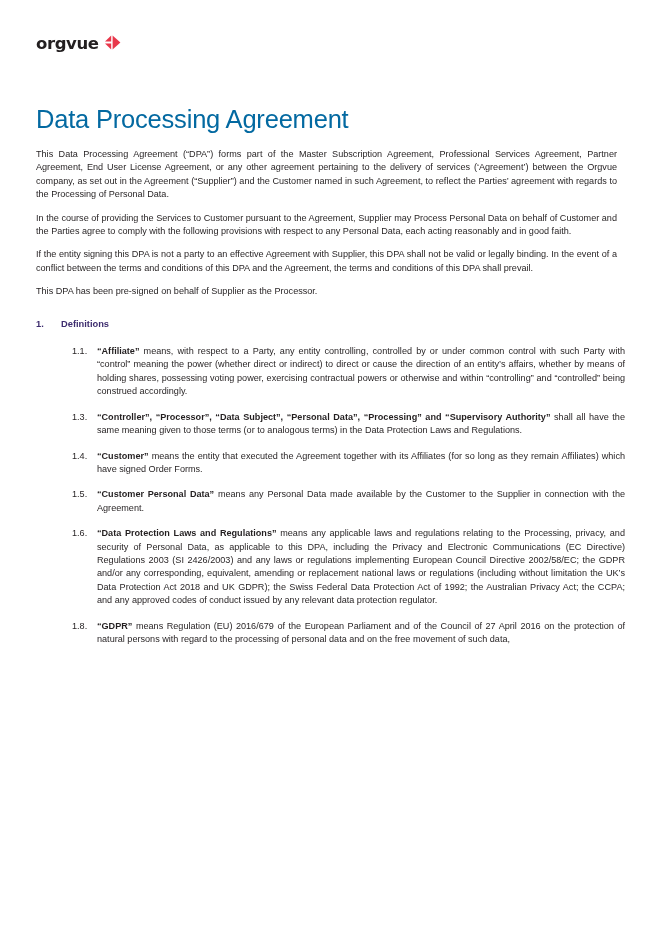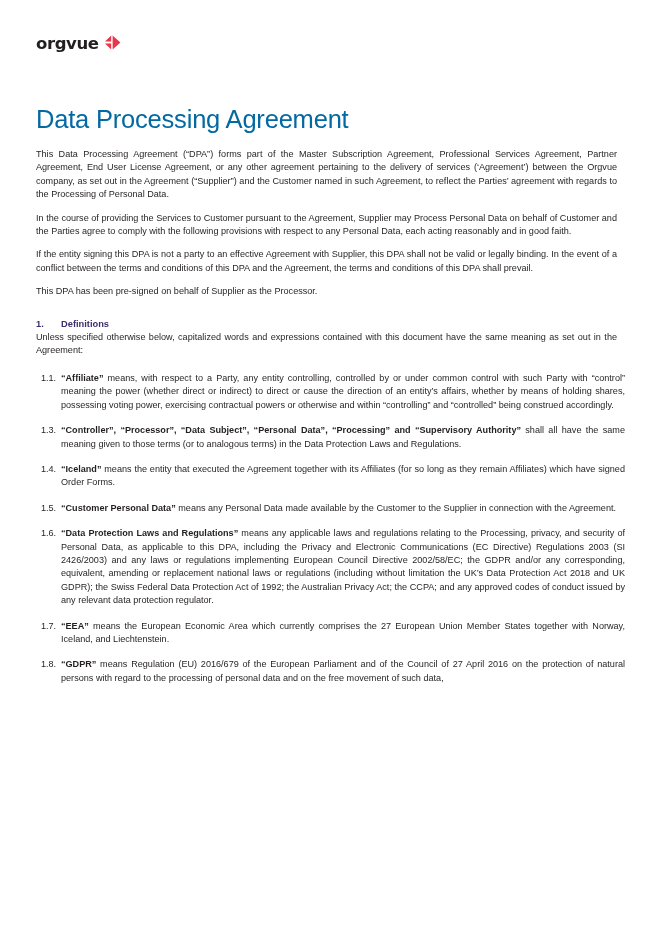--- a/index.html
+++ b/index.html
@@ -101,21 +101,22 @@
   }
   ol.defs > li {
     display: flex;
     margin: 0 0 12px 0;
     font-size: 9.1px;
     line-height: 13.4px;
   }
   ol.defs > li .marker {
     flex: 0 0 25px;
     width: 25px;
-    text-align: center;
+    text-align: left;
+    margin-left: 36px;
   }
   ol.defs > li .txt {
     flex: 1 1 auto;
     text-align: justify;
     text-justify: inter-word;
   }
   ol.defs > li .txt b { font-weight: 700; }
 
   .last-item .txt { text-align: justify; }
 
@@ -155,46 +156,41 @@
     <p class="body">This Data Processing Agreement (“DPA”) forms part of the Master Subscription Agreement, Professional Services Agreement, Partner Agreement, End User License Agreement, or any other agreement pertaining to the delivery of services (‘Agreement’) between the Orgvue company, as set out in the Agreement (“Supplier”) and the Customer named in such Agreement, to reflect the Parties’ agreement with regards to the Processing of Personal Data.</p>
     <p class="body">In the course of providing the Services to Customer pursuant to the Agreement, Supplier may Process Personal Data on behalf of Customer and the Parties agree to comply with the following provisions with respect to any Personal Data, each acting reasonably and in good faith.</p>
     <p class="body">If the entity signing this DPA is not a party to an effective Agreement with Supplier, this DPA shall not be valid or legally binding. In the event of a conflict between the terms and conditions of this DPA and the Agreement, the terms and conditions of this DPA shall prevail.</p>
     <p class="body">This DPA has been pre-signed on behalf of Supplier as the Processor.</p>
 
     <div class="section-head">
       <span class="num">1.</span>
       <span>Definitions</span>
     </div>
 
-    <p class="body intro-para">Unless specified otherwise below, capitalized words and expressions contained with this document have the same meaning as set out in the Agreement:</p>
 
     <ol class="defs">
       <li>
         <span class="marker">1.1.</span>
         <span class="txt"><b>“Affiliate”</b><span> means, with respect to a Party, any entity controlling, controlled by or under common control with such Party with “control” meaning the power (whether direct or indirect) to direct or cause the direction of an entity’s affairs, whether by means of holding shares, possessing voting power, exercising contractual powers or otherwise and within “controlling” and “controlled” being construed accordingly.</span></span>
       </li>
       <li>
         <span class="marker">1.3.</span>
         <span class="txt"><b>“Controller”, “Processor”, “Data Subject”, “Personal Data”, “Processing” and “Supervisory Authority”</b><span> shall all have the same meaning given to those terms (or to analogous terms) in the Data Protection Laws and Regulations.</span></span>
       </li>
       <li>
         <span class="marker">1.4.</span>
-        <span class="txt"><b>“Iceland”</b><span> means the entity that executed the Agreement together with its Affiliates (for so long as they remain Affiliates) which have signed Order Forms.</span></span>
+        <span class="txt"><b>“Customer”</b><span> means the entity that executed the Agreement together with its Affiliates (for so long as they remain Affiliates) which have signed Order Forms.</span></span>
       </li>
       <li>
         <span class="marker">1.5.</span>
         <span class="txt"><b>“Customer Personal Data”</b><span> means any Personal Data made available by the Customer to the Supplier in connection with the Agreement.</span></span>
       </li>
       <li>
         <span class="marker">1.6.</span>
         <span class="txt"><b>“Data Protection Laws and Regulations”</b><span> means any applicable laws and regulations relating to the Processing, privacy, and security of Personal Data, as applicable to this DPA, including the Privacy and Electronic Communications (EC Directive) Regulations 2003 (SI 2426/2003) and any laws or regulations implementing European Council Directive 2002/58/EC; the GDPR and/or any corresponding, equivalent, amending or replacement national laws or regulations (including without limitation the UK’s Data Protection Act 2018 and UK GDPR); the Swiss Federal Data Protection Act of 1992; the Australian Privacy Act; the CCPA; and any approved codes of conduct issued by any relevant data protection regulator.</span></span>
-      </li>
-      <li>
-        <span class="marker">1.7.</span>
-        <span class="txt"><b>“EEA”</b><span> means the European Economic Area which currently comprises the 27 European Union Member States together with Norway, Iceland, and Liechtenstein.</span></span>
       </li>
       <li class="last-item">
         <span class="marker">1.8.</span>
         <span class="txt"><b>“GDPR”</b><span> means Regulation (EU) 2016/679 of the European Parliament and of the Council of 27 April 2016 on the protection of natural persons with regard to the processing of personal data and on the free movement of such data,</span></span>
       </li>
     </ol>
   </div>
 
   <div class="footer">Orgvue Data Processing Agreement – March 2024</div>
 

